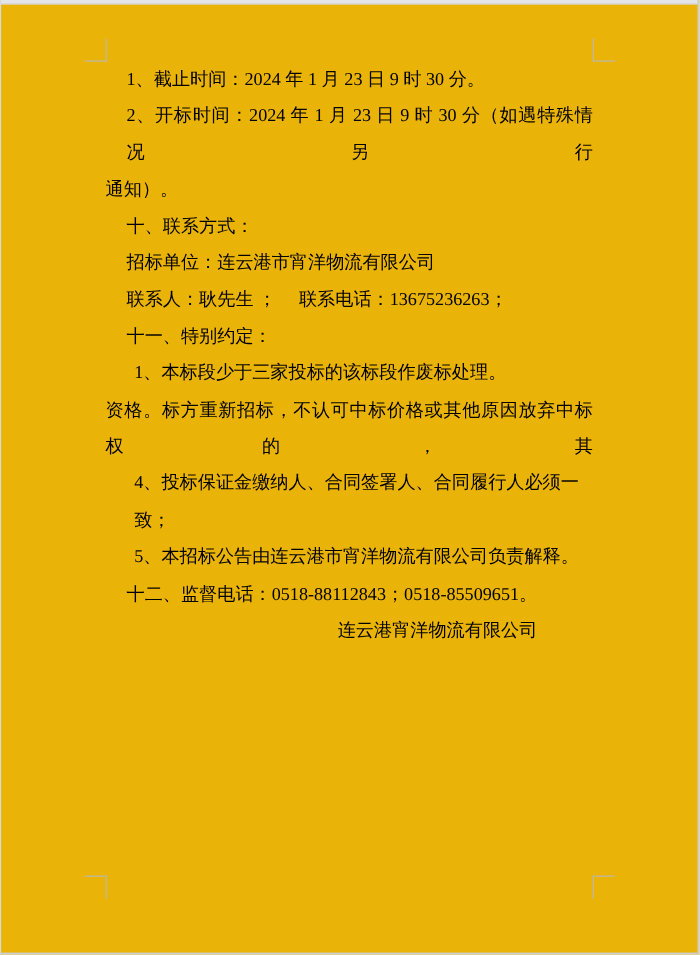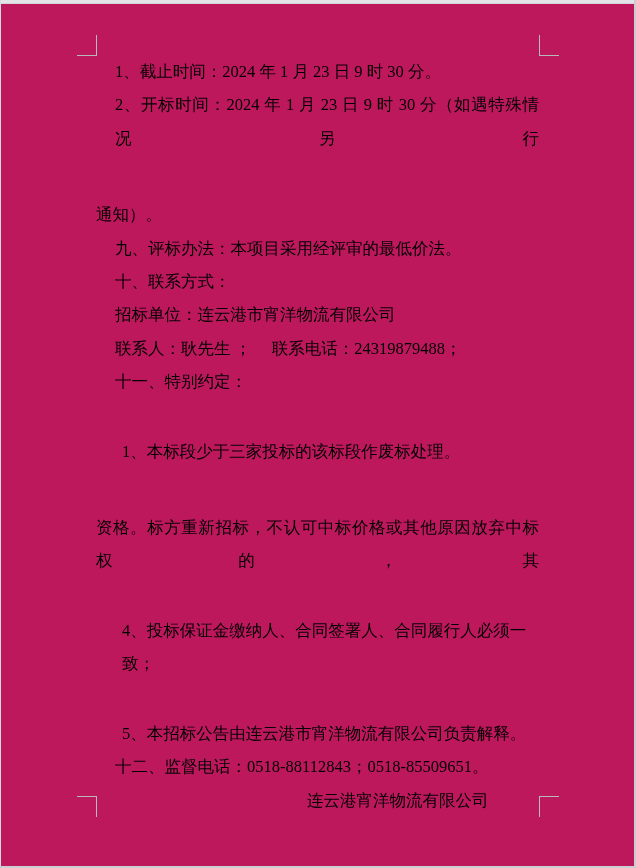--- a/index.html
+++ b/index.html
@@ -5,21 +5,21 @@
   html, body {
     margin: 0;
     padding: 0;
     background: #ffffff;
     font-family: "Liberation Serif", "DejaVu Serif", serif;
   }
   .viewport {
     position: relative;
     width: 636px;
     height: 868px;
-    background: #be185d;
+    background: #eab308;
     overflow: hidden;
   }
   
   .top-strip {
     position: absolute;
     left: 0; top: 0; right: 0;
     height: 3px;
     background: #e3e5e8;
     border-bottom: 1px solid #d2d5d8;
   }
@@ -56,23 +56,23 @@
     position: absolute;
     left: 96px;
     top: 55px;
     width: 443px;
     font-size: 16.5px;
     line-height: 33.4px;
     color: #000000;
     text-align: left;
   }
   .line { white-space: pre-wrap; }
-  .indent-none  { padding-left: 0; margin-top: 43px; }
+  .indent-none  { padding-left: 0; }
   .indent-l1    { padding-left: 19px; }
-  .indent-l2    { padding-left: 26px; margin-top: 36px; }
+  .indent-l2    { padding-left: 26px; }
   .indent-sign1 { padding-left: 211px; }
   .fill {
     text-align: justify;
     text-align-last: justify;
   }
 </style>
 </head>
 <body>
 
 <div class="viewport">
@@ -83,24 +83,23 @@
 
   <div class="crop tl"></div>
   <div class="crop tr"></div>
   <div class="crop bl"></div>
   <div class="crop br"></div>
 
   <div class="text-block" id="text-block">
       <div class="line indent-l1">1、截止时间：2024 年 1 月 23 日 9 时 30 分。</div>
       <div class="line indent-l1 fill">2、开标时间：2024 年 1 月 23 日 9 时 30 分（如遇特殊情况另行</div>
       <div class="line indent-none">通知）。</div>
-      <div class="line indent-l1">九、评标办法：本项目采用经评审的最低价法。</div>
       <div class="line indent-l1">十、联系方式：</div>
       <div class="line indent-l1">招标单位：连云港市宵洋物流有限公司</div>
-      <div class="line indent-l1">联系人：耿先生 ；　 联系电话：24319879488；</div>
+      <div class="line indent-l1">联系人：耿先生 ；　 联系电话：13675236263；</div>
       <div class="line indent-l1">十一、特别约定：</div>
       <div class="line indent-l2">1、本标段少于三家投标的该标段作废标处理。</div>
       <div class="line indent-none fill">资格。标方重新招标，不认可中标价格或其他原因放弃中标权的，其</div>
       <div class="line indent-l2">4、投标保证金缴纳人、合同签署人、合同履行人必须一致；</div>
       <div class="line indent-l2">5、本招标公告由连云港市宵洋物流有限公司负责解释。</div>
       <div class="line indent-l1">十二、监督电话：0518-88112843；0518-85509651。</div>
       <div class="line indent-sign1">连云港宵洋物流有限公司</div>
     </div>
 </div>
 

